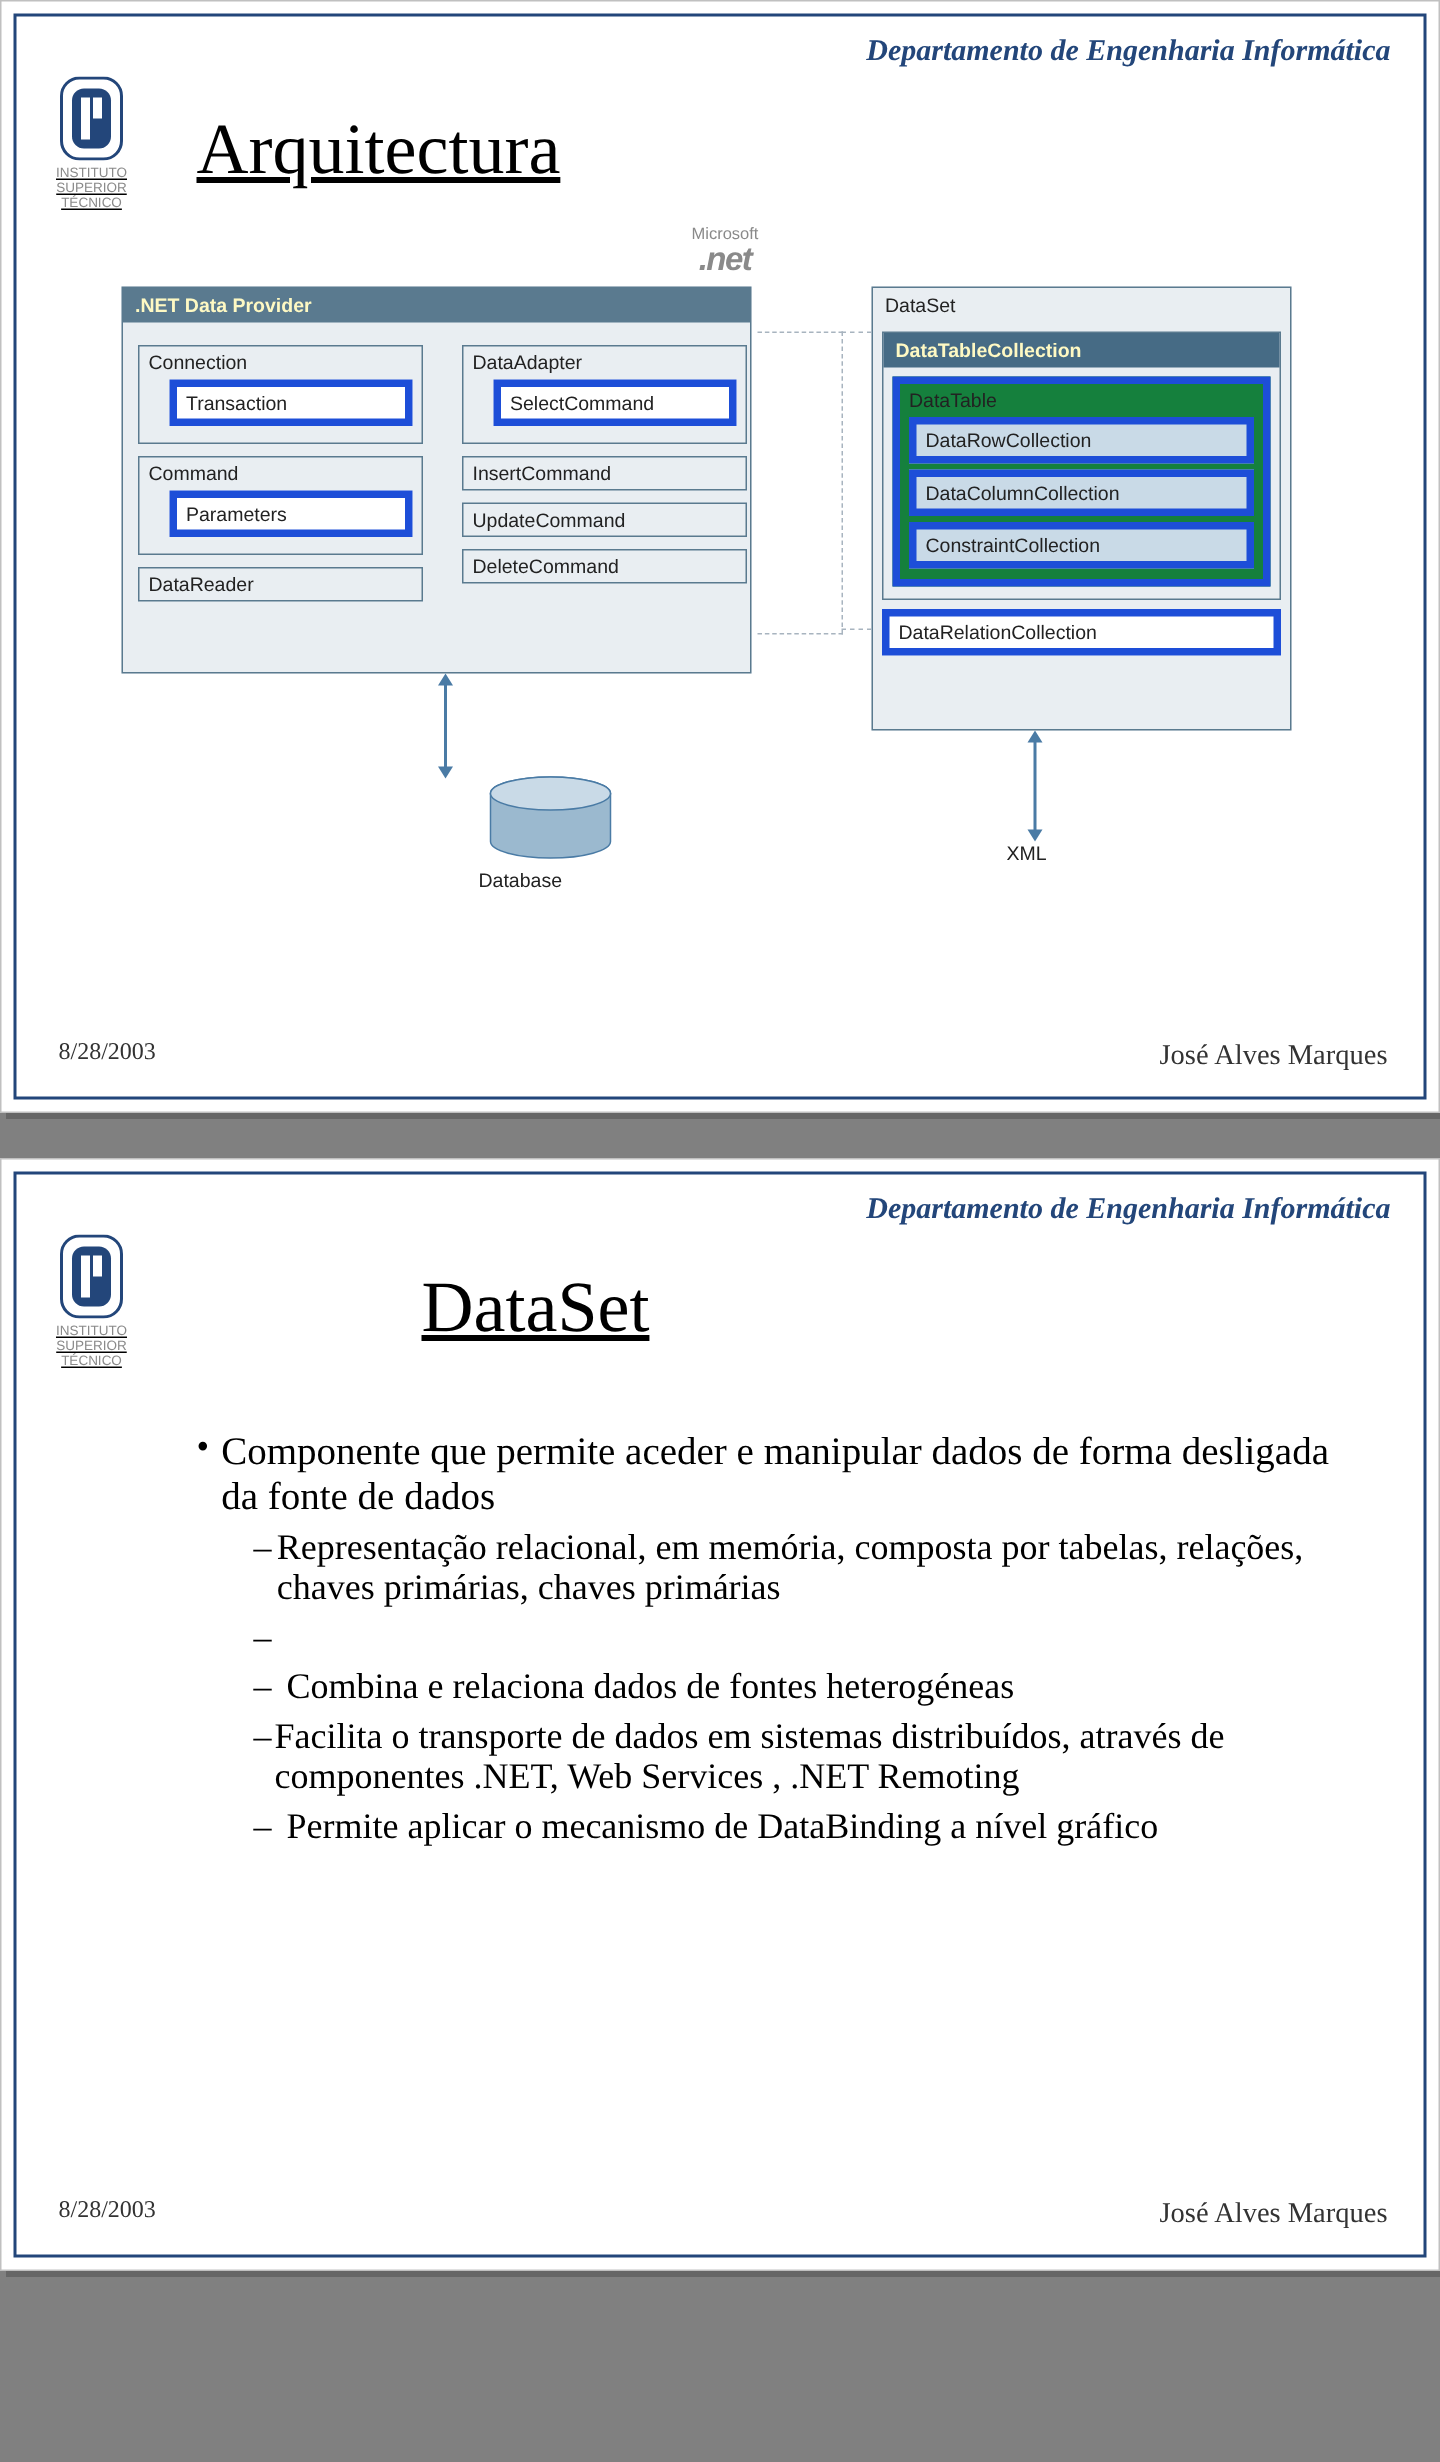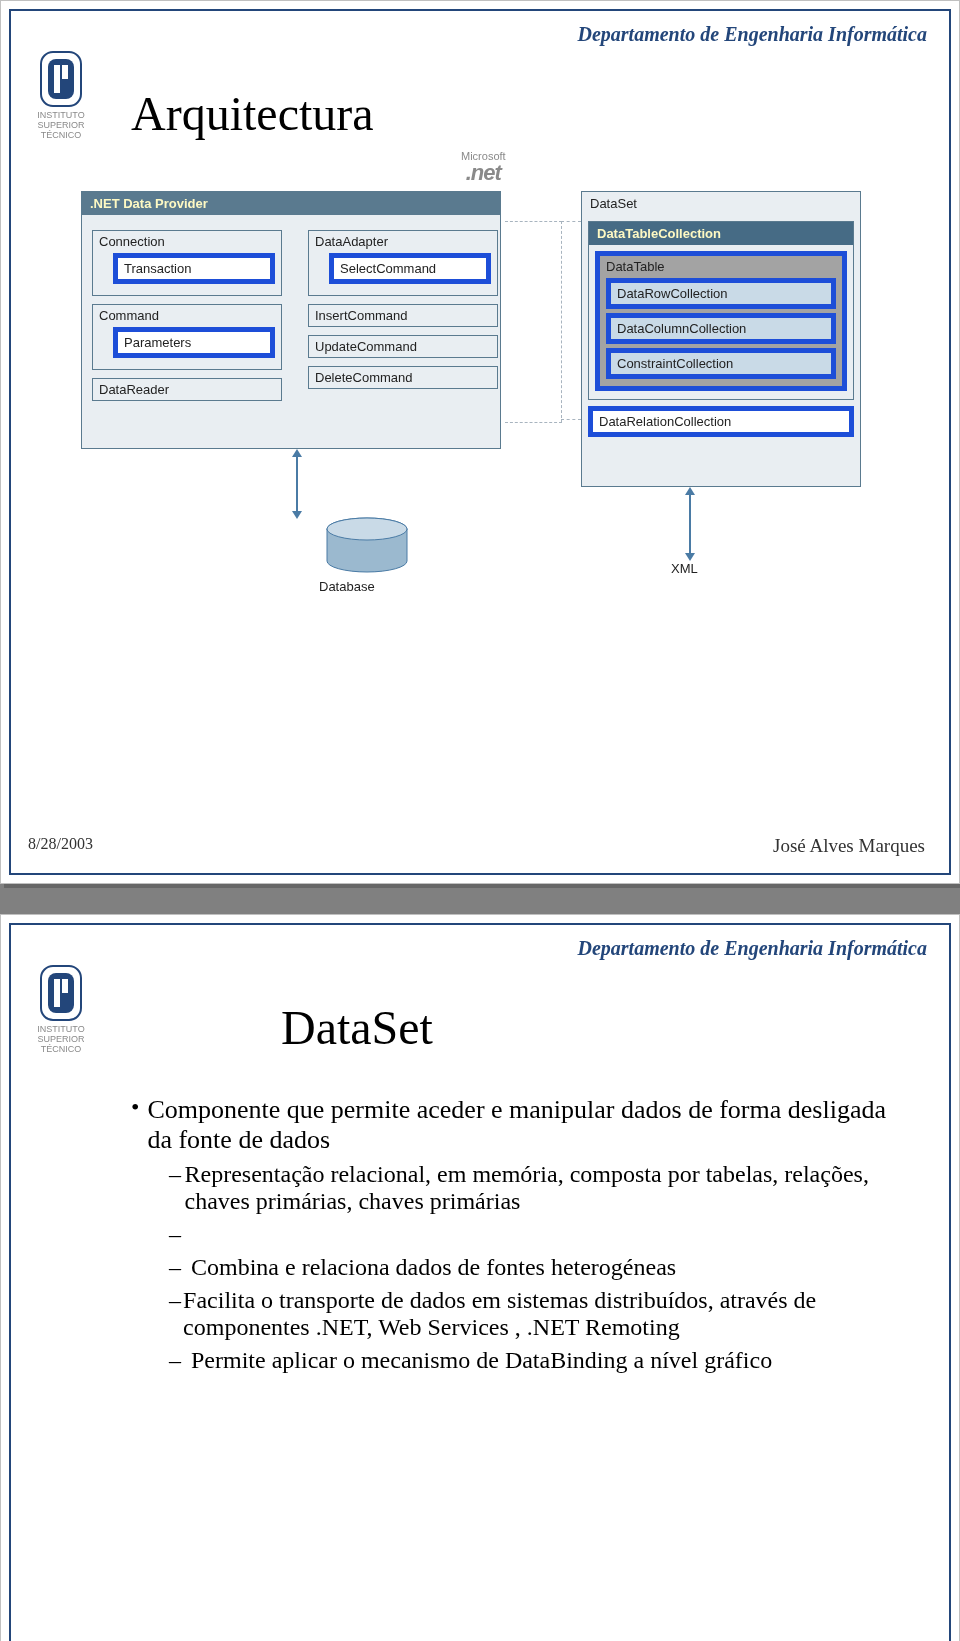--- a/index.html
+++ b/index.html
@@ -15,37 +15,38 @@
   }
   .slide-outer {
     background: #fff;
     padding: 8px;
     border: 1px solid #c0c0c0;
     box-shadow: 4px 4px 0 rgba(0,0,0,0.2);
     margin-bottom: 30px;
   }
   .slide {
     border: 2px solid #23467a;
-    height: 866px;
+    height: 724px;
     position: relative;
     box-sizing: border-box;
     padding: 14px 20px 14px 20px;
     background: #fff;
+    text-decoration: underline;
   }
   .dept {
     position: absolute;
     top: 12px;
     right: 22px;
     color: #23467a;
     font-family: "Palatino Linotype", Georgia, serif;
     font-style: italic;
     font-weight: bold;
     font-size: 20px;
   }
-  .title-row { display:flex; align-items:flex-end; }
+  .title-row { display:flex; align-items:center; }
   .logo {
     width: 60px;
     margin-top: 26px;
     text-align: center;
   }
   .logo svg { display:block; margin:0 auto; }
   .logo-text {
     font-size: 9px;
     color: #8a8a8a;
     line-height: 1.1;
@@ -56,21 +57,21 @@
     font-family: "Times New Roman", Georgia, serif;
     font-weight: normal;
     font-size: 48px;
     color: #000;
     margin: 34px 0 0 40px;
   }
   h1.slide-title.center { margin-left: 190px; }
   .footer {
     position: absolute;
     bottom: 16px;
-    left: 17px;
+    left: 28px;
     right: 24px;
     display:flex;
   }
   .footer .date { font-size: 16px; color:#333; font-family:"Times New Roman",serif; }
   .footer .author { flex:1; text-align:right; font-size:19px; color:#333; font-family:"Times New Roman",serif; margin-left:-80px;}
   
   .diagram {
     position: absolute;
     top: 150px;
     left: 70px;
@@ -228,21 +229,21 @@
           <div class="field">UpdateCommand</div>
           <div class="field">DeleteCommand</div>
         </div>
       </div>
 
       <div class="box dataset">
         <div class="hdr" style="background:transparent;color:#222;font-weight:normal;">DataSet</div>
 
         <div class="inner-box">
           <div class="hdr">DataTableCollection</div>
-          <div class="field" style="background:#a3a3a3;">
+          <div class="field" style="background:#15803d;">
             <span>DataTable</span>
             <div class="field" style="background:#c9dae7;">DataRowCollection</div>
             <div class="field" style="background:#c9dae7;">DataColumnCollection</div>
             <div class="field" style="background:#c9dae7;">ConstraintCollection</div>
           </div>
         </div>
         <div class="field" style="background:#fff;">DataRelationCollection</div>
       </div>
 
       <div class="arrow-vert double" style="left:215px; top:294px; height:58px;"></div>

